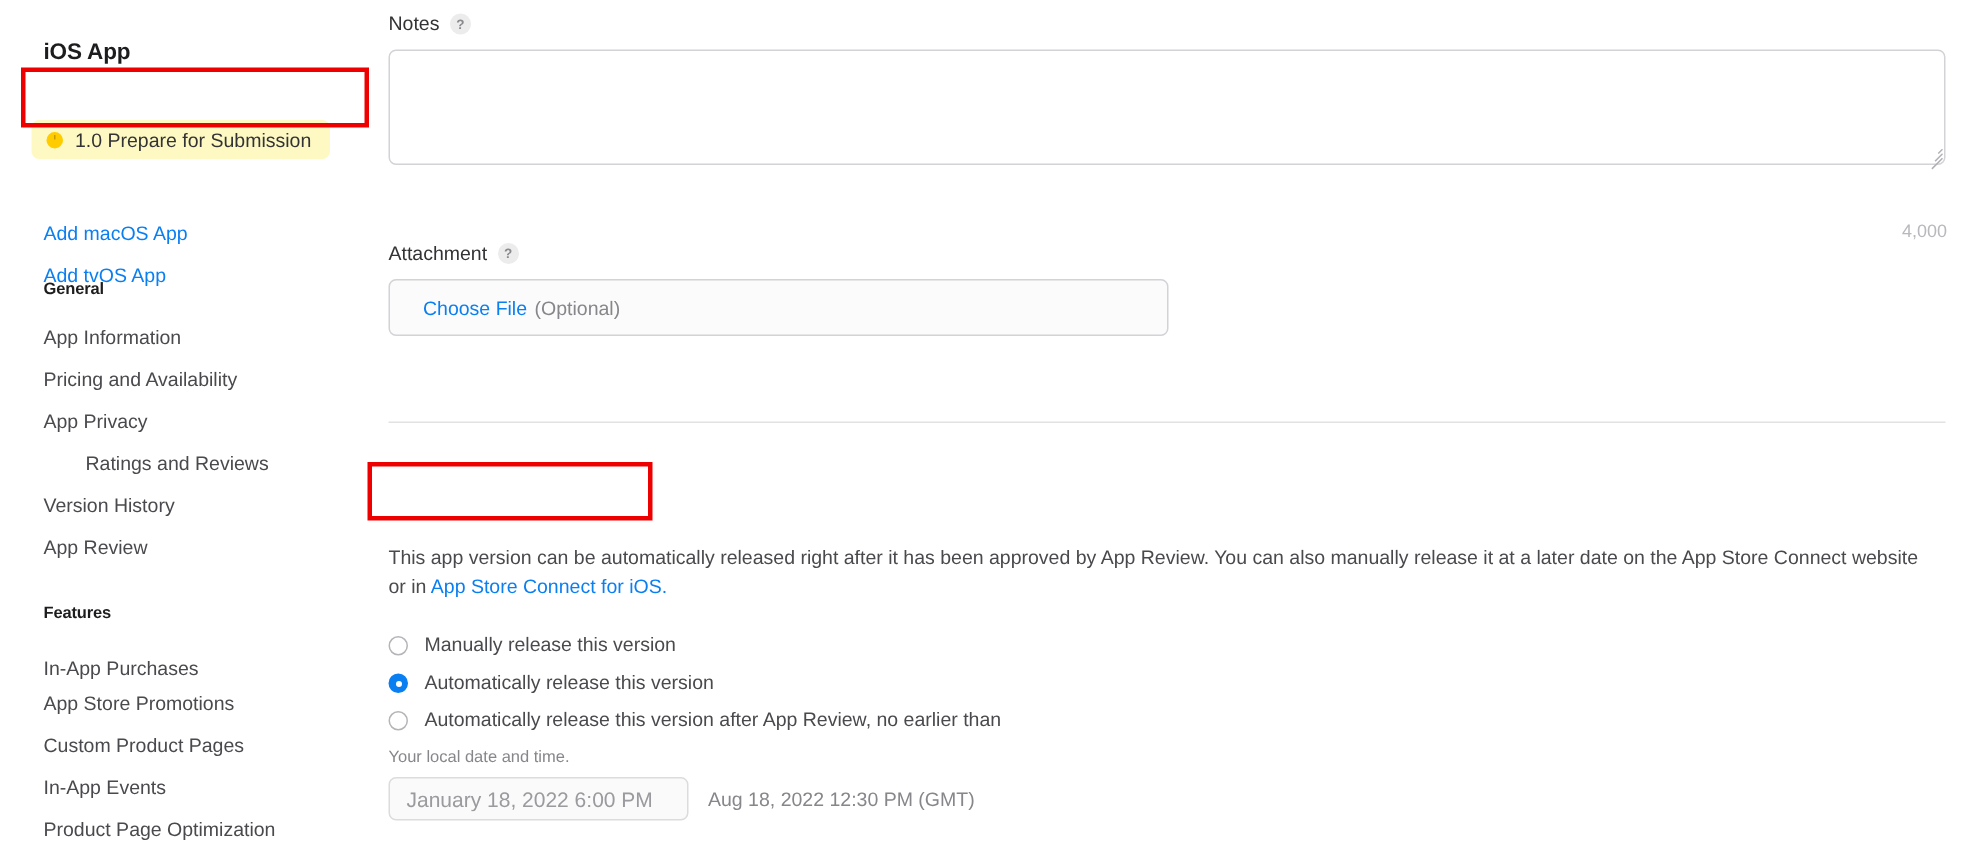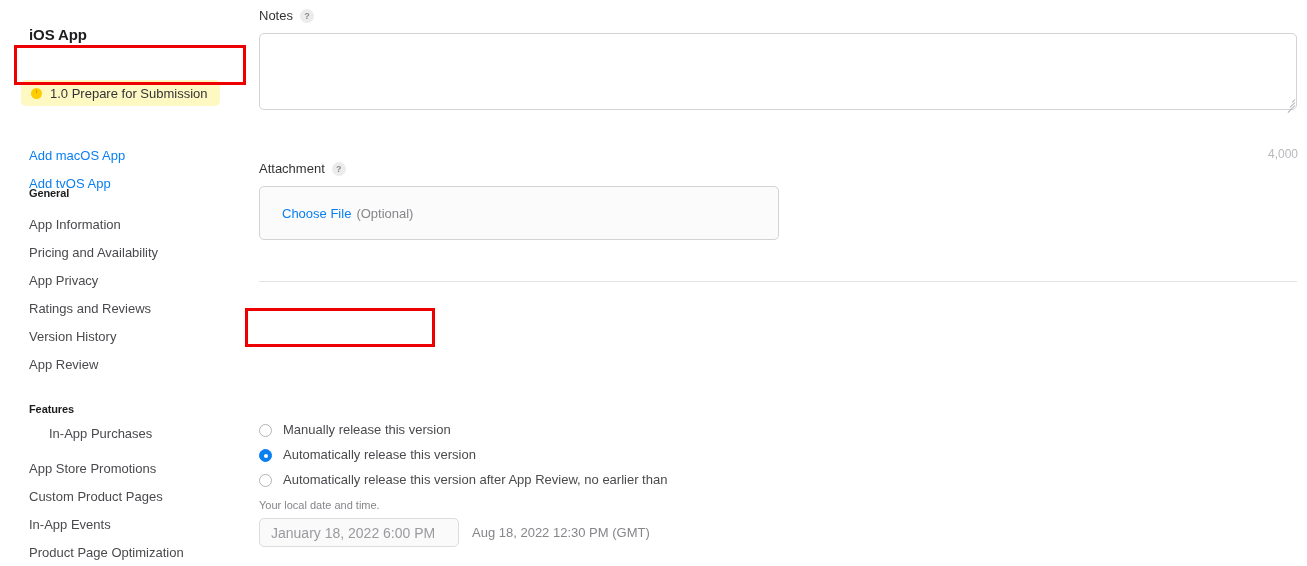--- a/index.html
+++ b/index.html
@@ -190,21 +190,21 @@
     font-size: 12px;
     color: #b8b8bd;
     margin-top: 33px;
   }
 
   .attach-box {
     position: absolute;
     left: 9px;
     top: 186px;
     width: 520px;
-    height: 54px;
+    height: 38px;
     border: 1px solid #d2d2d7;
     border-radius: 5px;
     background: #fbfbfb;
     box-sizing: border-box;
     display: flex;
     align-items: center;
     padding-left: 22px;
     font-size: 13px;
     color: #86868b;
     gap: 5px;
@@ -342,26 +342,26 @@
     </div>
     <div class="red-box-version"></div>
 
     <div class="add-link macos">Add macOS App</div>
     <div class="add-link tvos">Add tvOS App</div>
 
     <div class="section-head" style="top:187px;">General</div>
     <div class="nav-item" style="top:217px;">App Information</div>
     <div class="nav-item" style="top:245px;">Pricing and Availability</div>
     <div class="nav-item" style="top:273px;">App Privacy</div>
-    <div class="nav-item" style="top:301px;">Ratings and Reviews</div>
+    <div class="nav-item" style="top:301px;margin-left:28px;">Ratings and Reviews</div>
     <div class="nav-item" style="top:329px;">Version History</div>
     <div class="nav-item" style="top:357px;">App Review</div>
 
     <div class="section-head" style="top:403px;">Features</div>
-    <div class="nav-item" style="top:426px;margin-left:20px;">In-App Purchases</div>
+    <div class="nav-item" style="top:438px;">In-App Purchases</div>
     <div class="nav-item" style="top:461px;">App Store Promotions</div>
     <div class="nav-item" style="top:489px;">Custom Product Pages</div>
     <div class="nav-item" style="top:517px;">In-App Events</div>
     <div class="nav-item" style="top:545px;">Product Page Optimization</div>
   </div>
 
   <div class="content">
 
     <div class="field-label" style="left:9px; top:8px;">
       <span>Notes</span>
@@ -380,20 +380,23 @@
       <span class="help-icon">?</span>
     </div>
     <div class="attach-box">
       <span class="choose-file">Choose File</span>
       <span>(Optional)</span>
     </div>
 
     <div class="divider"></div>
 
 
+    <div class="release-desc">
+      <span>This app version can be automatically released right after it has been approved by App Review. You can also manually release it at a later date on the App Store Connect website or in </span><span class="inline-link">App Store Connect for iOS.</span>
+    </div>
 
     <div class="radio-row" style="top:422px;">
       <span class="radio"></span>
       <span class="radio-label">Manually release this version</span>
     </div>
     <div class="radio-row" style="top:447px;">
       <span class="radio checked"></span>
       <span class="radio-label">Automatically release this version</span>
     </div>
     <div class="radio-row" style="top:472px;">

